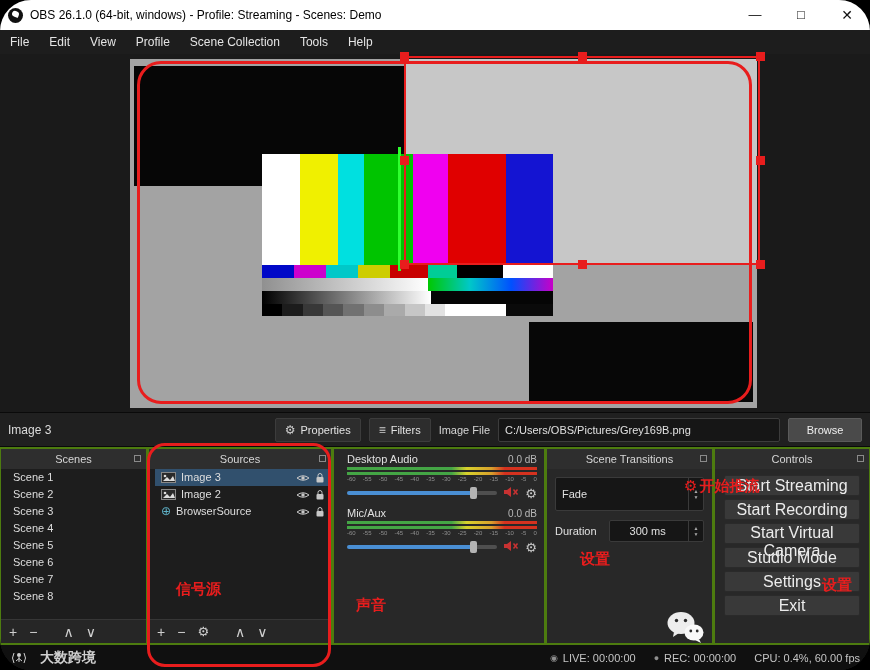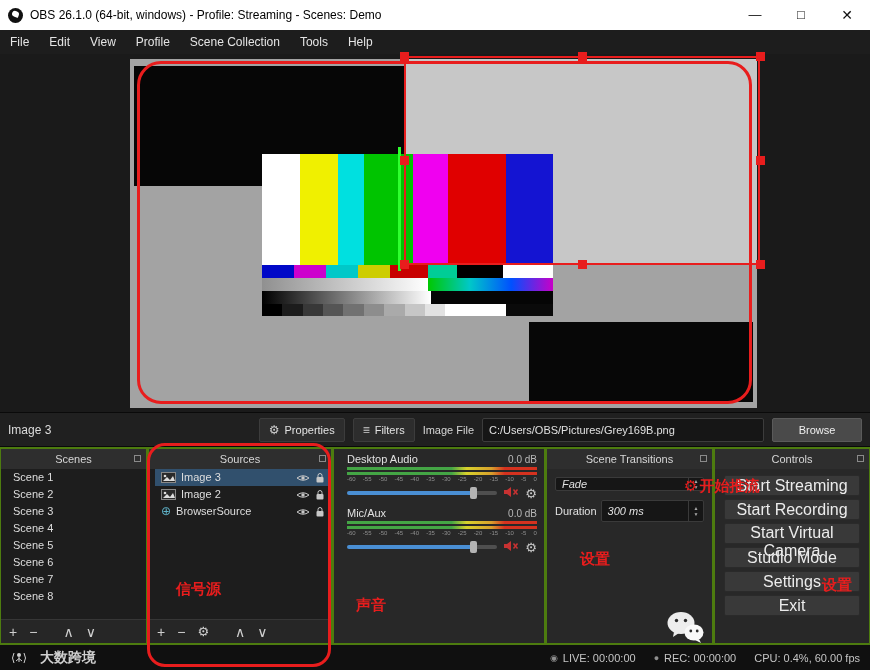--- a/index.html
+++ b/index.html
@@ -3,21 +3,21 @@
 <meta charset="utf-8">
 <style>
   * { margin:0; padding:0; box-sizing:border-box; }
   :root{
     --red:#e81d1d;
     --panel:#2b2b2b;
     --list:#1c1c1c;
     --text:#dcdcdc;
   }
   body{ background:#000; font-family:"Liberation Sans","DejaVu Sans",sans-serif; }
-  .window{ position:relative; width:870px; height:670px; background:#1e1e1e; overflow:hidden; }
+  .window{ position:relative; width:870px; height:670px; background:#1e1e1e; overflow:hidden;border-radius:31px; }
 
   
   .titlebar{ position:absolute; top:0; left:0; width:870px; height:30px; background:#ffffff;
     display:flex; align-items:center; padding-left:8px; color:#000; font-size:12px; z-index:5;}
   .obs-logo{ width:15px; height:15px; border-radius:50%; background:#111; position:relative; margin-right:7px; flex:none;}
   .obs-logo::after{ content:""; position:absolute; left:4px; top:3px; width:7px; height:6px;
     background:#fff; border-radius:50% 50% 10% 50%; transform:rotate(20deg);}
   .title-text{ white-space:nowrap; }
   .titlebar .spacer{ flex:1; }
   .win-btn{ width:46px; height:30px; text-align:center; line-height:30px; font-size:13px; color:#111; cursor:default;}
@@ -75,21 +75,21 @@
   .props-bar{ position:absolute; top:412px; left:0; width:870px; height:35px; background:#202020;
     border-top:1px solid #0a0a0a; border-bottom:1px solid #0a0a0a;
     display:flex; align-items:center; gap:8px; padding:0 8px; color:var(--text); font-size:12px; }
   .props-btn{ display:flex; align-items:center; gap:5px; background:#2d2d2d; border:1px solid #3c3c3c;
     border-radius:2px; height:24px; padding:0 9px; color:#e2e2e2; font-size:11px; }
   .props-btn:first-of-type{ margin-left:auto; }
   .mini-icon{ font-size:12px; color:#cfcfcf; }
   .file-label{ font-size:11px; color:#d6d6d6; }
   .path-input{ width:282px; height:24px; background:#161616; border:1px solid #3c3c3c; border-radius:2px;
     color:#e0e0e0; font-size:11px; padding:0 6px; font-family:"Liberation Sans","DejaVu Sans",sans-serif; }
-  .browse-btn{ height:24px; width:90px; background:#4a4a4a; border:1px solid #5a5a5a; border-radius:2px;
+  .browse-btn{ height:24px; width:74px; background:#4a4a4a; border:1px solid #5a5a5a; border-radius:2px;
     color:#efefef; font-size:11px; }
 
   
   .docks{ position:absolute; top:447px; left:0; width:870px; height:198px; background:#4d7c0f; }
   .panel{ position:absolute; top:2px; bottom:2px; background:#262626; display:flex; flex-direction:column; }
   .panel-header{ height:20px; background:#2e2e2e; color:#d6d6d6; font-size:11px; text-align:center;
     line-height:20px; position:relative; flex:none; }
   .dock-icon{ position:absolute; right:5px; top:6px; width:7px; height:7px; border:1px solid #8a8a8a; }
   .panel-body{ flex:1; background:#1d1d1d; overflow:hidden; position:relative;padding-left:6px; }
   .panel-body.light{ background:#282828; }
@@ -121,30 +121,30 @@
   .ticks{ display:flex; justify-content:space-between; font-size:6px; color:#8f8f8f; margin-top:1px; }
   .ch-controls{ display:flex; align-items:center; gap:6px; margin-top:3px; height:16px; }
   .slider{ flex:1; position:relative; height:14px; }
   .slider .track{ position:absolute; top:5px; left:0; right:0; height:4px; border-radius:2px;
     background:linear-gradient(90deg,#4a8fd4 0,#4a8fd4 84%,#4f4f4f 84%); }
   .slider .thumb{ position:absolute; left:82%; top:1px; width:7px; height:12px; background:#b4b4b4; border-radius:2px; }
   .gear-btn{ color:#c8c8c8; font-size:13px; }
 
   
   .trans-body{ padding:8px; }
-  .combo{ display:flex; align-items:center; height:14px; background:#161616; border:1px solid #3a3a3a;
-    border-radius:2px; color:#e0e0e0; font-size:11px;font-style:italic; }
+  .combo{ display:flex; align-items:center; height:34px; background:#161616; border:1px solid #3a3a3a;
+    border-radius:2px; color:#e0e0e0; font-size:11px; }
   .combo .val{ flex:1; padding-left:6px; }
   .spin{ width:15px; border-left:1px solid #3a3a3a; display:flex; flex-direction:column; align-items:center;
     justify-content:center; color:#a8a8a8; font-size:5px; line-height:6px; height:100%; }
-  .dur-row{ display:flex; align-items:center; gap:4px; margin-top:9px; }
+  .dur-row{ display:flex; align-items:center; gap:12px; margin-top:9px; }
   .dur-label{ font-size:11px; color:#e0e0e0; flex:none; }
   .dur-box{ flex:1; display:flex; align-items:center; height:22px; background:#161616;
     border:1px solid #3a3a3a; border-radius:2px; color:#e0e0e0; font-size:11px; }
-  .dur-box .val{ flex:1; padding-left:6px;font-style:italic; }
+  .dur-box .val{ flex:1; padding-left:20px; }
 
   
   .controls-body{ padding:6px 9px; }
   .ctl-btn{ display:block; width:100%; height:21px; margin-bottom:3px; background:#393939;
     border:1px solid #2a2a2a; border-radius:2px; color:#ececec; font-size:16px; }
 
   
   .statusbar{ position:absolute; bottom:0; left:0; width:870px; height:25px; background:#101010;
     display:flex; align-items:center; color:#c4c4c4; font-size:11px; padding:0 10px; gap:18px; z-index:40; }
   .statusbar .grow{ flex:1; }

